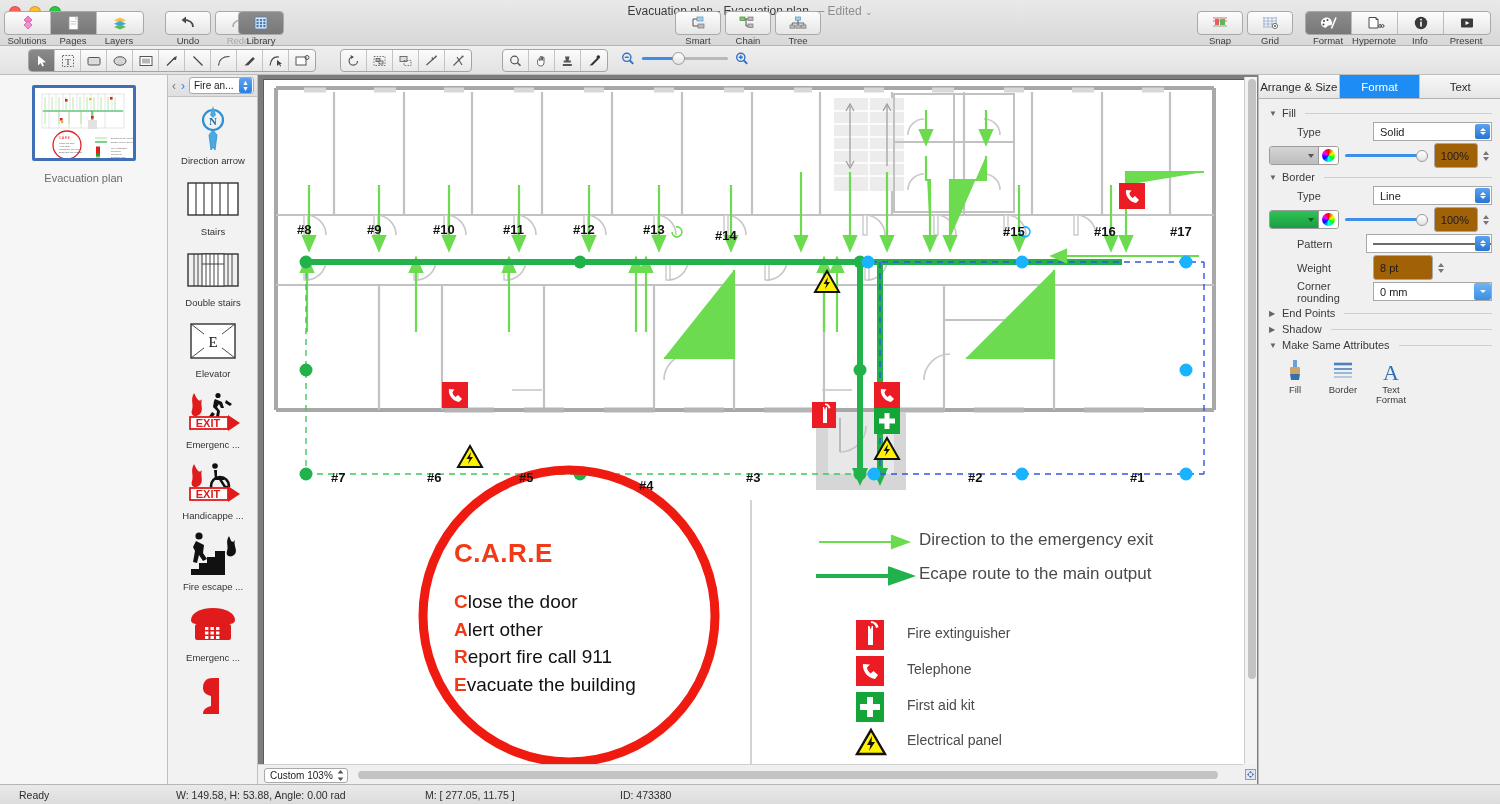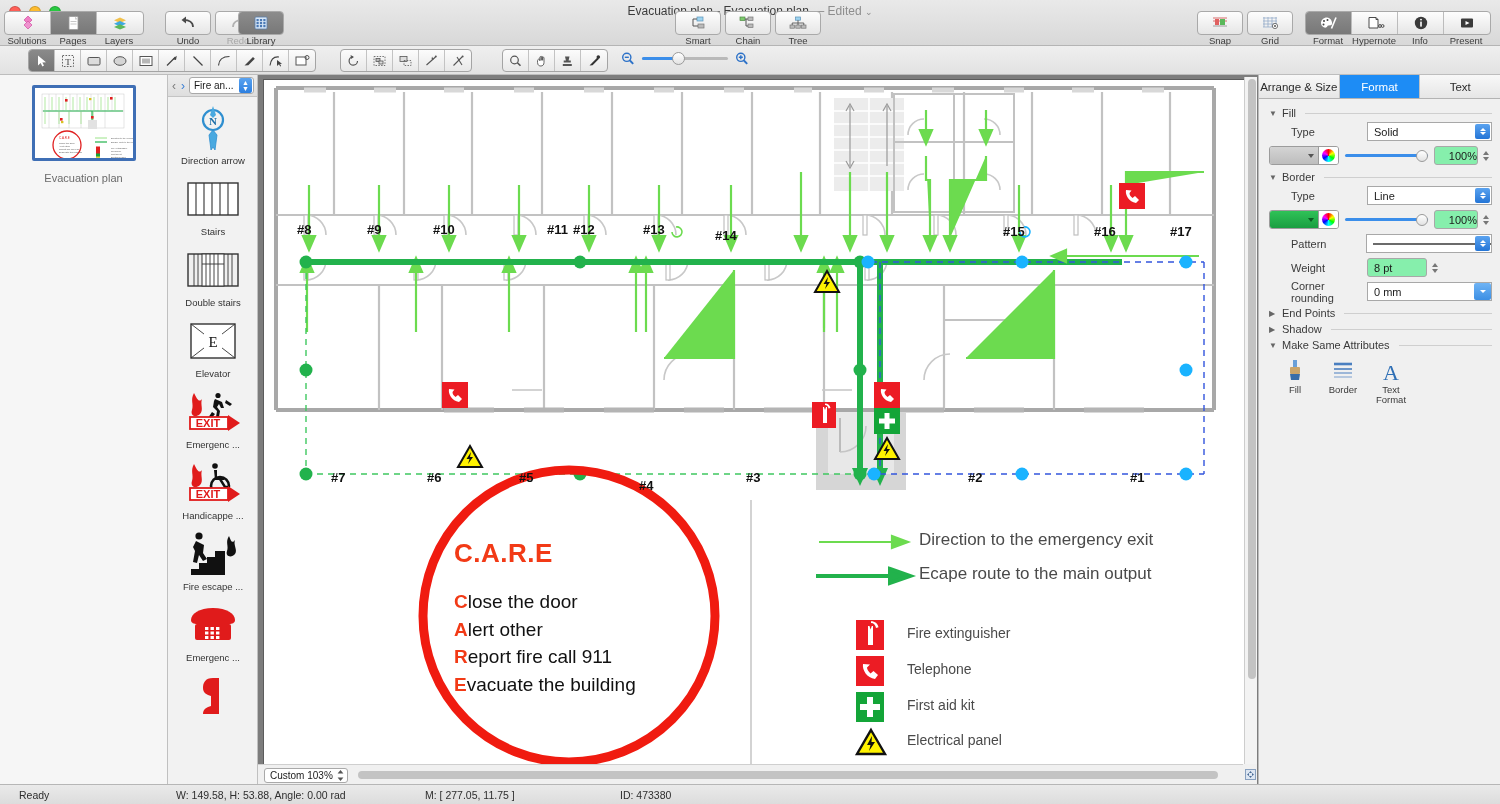--- a/index.html
+++ b/index.html
@@ -119,21 +119,21 @@
   .itab:last-child { border-right:none; }
   .itab.on { background:#1d8cf5; color:#fff; }
   .ipanel { padding:6px 0 0 0; }
   .sect { margin-bottom:2px; }
   .secthead { display:flex; align-items:center; gap:5px; padding:2px 8px 2px 10px; }
   .secthead .tri { font-size:8px; color:#666; width:8px; }
   .secthead .tx { font-size:11px; color:#3a3a3a; }
   .secthead .rule { flex:1; height:1px; background:#cfcfcf; margin-left:4px; }
   .row { display:flex; align-items:center; height:21px; padding:0 8px 0 10px; margin-bottom:3px; }
   .row .lab { font-size:11px; color:#3a3a3a; }
-  .lab.ind { margin-left:22px; }
+  .lab.ind { margin-left:28px; }
   .sel { height:19px; background:#fff; border:1px solid #a8a8a8; border-radius:0;
          display:flex; align-items:center; font-size:11px; padding-left:6px; position:relative; }
   .sel .stp { position:absolute; right:1px; top:1px; width:15px; height:15px;
               background:linear-gradient(to bottom,#5aa3f0,#2475d6); border-radius:2px;
               display:flex; flex-direction:column; align-items:center; justify-content:center; gap:1px; }
   .sel .stp i { border-left:3px solid transparent; border-right:3px solid transparent; }
   .sel .stp i.u { border-bottom:3px solid #fff; }
   .sel .stp i.d { border-top:3px solid #fff; }
   .swatchbox { display:flex; height:19px; border:1px solid #9c9c9c; border-radius:3px; overflow:hidden; }
   .swatch { width:48px; position:relative; display:flex; align-items:center; justify-content:flex-end;
@@ -141,22 +141,22 @@
   .swatch .car { border-left:3px solid transparent; border-right:3px solid transparent;
                  border-top:4px solid #555; }
   .wheel { width:20px; background:#fff; border-left:1px solid #9c9c9c;
            display:flex; align-items:center; justify-content:center; }
   .wheelc { width:13px; height:13px; border-radius:50%;
      background: conic-gradient(#ff0000,#ffff00,#00ff00,#00ffff,#0000ff,#ff00ff,#ff0000); }
   .slider { position:relative; height:19px; flex:1; display:flex; align-items:center; margin:0 6px; }
   .strack { width:100%; height:3px; background:#3b8eea; border-radius:2px; }
   .sknob { position:absolute; right:0; width:12px; height:12px; border-radius:50%;
            background:linear-gradient(to bottom,#fff,#e2e2e2); border:1px solid #9a9a9a; }
-  .numfld { width:44px; height:19px; background:#86efac; border:1px solid #a8a8a8; border-radius:3px;
-            font-size:11px; display:flex; align-items:center; justify-content:flex-end; padding-right:0; }
+  .numfld { width:44px; height:25px; background:#a16207; border:1px solid #a8a8a8; border-radius:3px;
+            font-size:11px; display:flex; align-items:center; justify-content:flex-end; padding-right:8px; }
   .stepv { width:12px; height:19px; margin-left:2px; display:flex; flex-direction:column;
            justify-content:center; align-items:center; gap:2px; }
   .stepv i { border-left:3px solid transparent; border-right:3px solid transparent; }
   .stepv i.u { border-bottom:4px solid #777; }
   .stepv i.d { border-top:4px solid #777; }
   .msa { display:flex; gap:4px; padding:4px 0 0 14px; }
   .msa > div { width:44px; text-align:center; }
   .msa .gl { height:26px; display:flex; align-items:flex-end; justify-content:center; }
   .msa .nm { font-size:9.5px; color:#3a3a3a; line-height:10px; margin-top:2px; }
 
@@ -1094,21 +1094,21 @@
             <path d="M15 2 L29 26 L1 26 Z" fill="#fff200" stroke="#111" stroke-width="2.4"></path>
             <path d="M16 8 L11 17 L14.5 17 L13 23 L19 14 L15.5 14 Z" fill="#111"></path>
           </g>
 
           <path d="M487 420 V700" stroke="#c0c0c0" stroke-width="1.4"></path>
         </svg>
 
         <div class="rlabel" style="left:33px;  top:142px;">#8</div>
         <div class="rlabel" style="left:103px; top:142px;">#9</div>
         <div class="rlabel" style="left:169px; top:142px;">#10</div>
-        <div class="rlabel" style="left:239px; top:142px;margin-left:44px;">#11</div>
+        <div class="rlabel" style="left:239px; top:142px;">#11</div>
         <div class="rlabel" style="left:309px; top:142px;">#12</div>
         <div class="rlabel" style="left:379px; top:142px;">#13</div>
         <div class="rlabel" style="left:451px; top:148px;">#14</div>
         <div class="rlabel" style="left:739px; top:144px;">#15</div>
         <div class="rlabel" style="left:830px; top:144px;">#16</div>
         <div class="rlabel" style="left:906px; top:144px;">#17</div>
 
         <div class="rlabel" style="left:67px;  top:390px;">#7</div>
         <div class="rlabel" style="left:163px; top:390px;">#6</div>
         <div class="rlabel" style="left:255px; top:390px;">#5</div>

